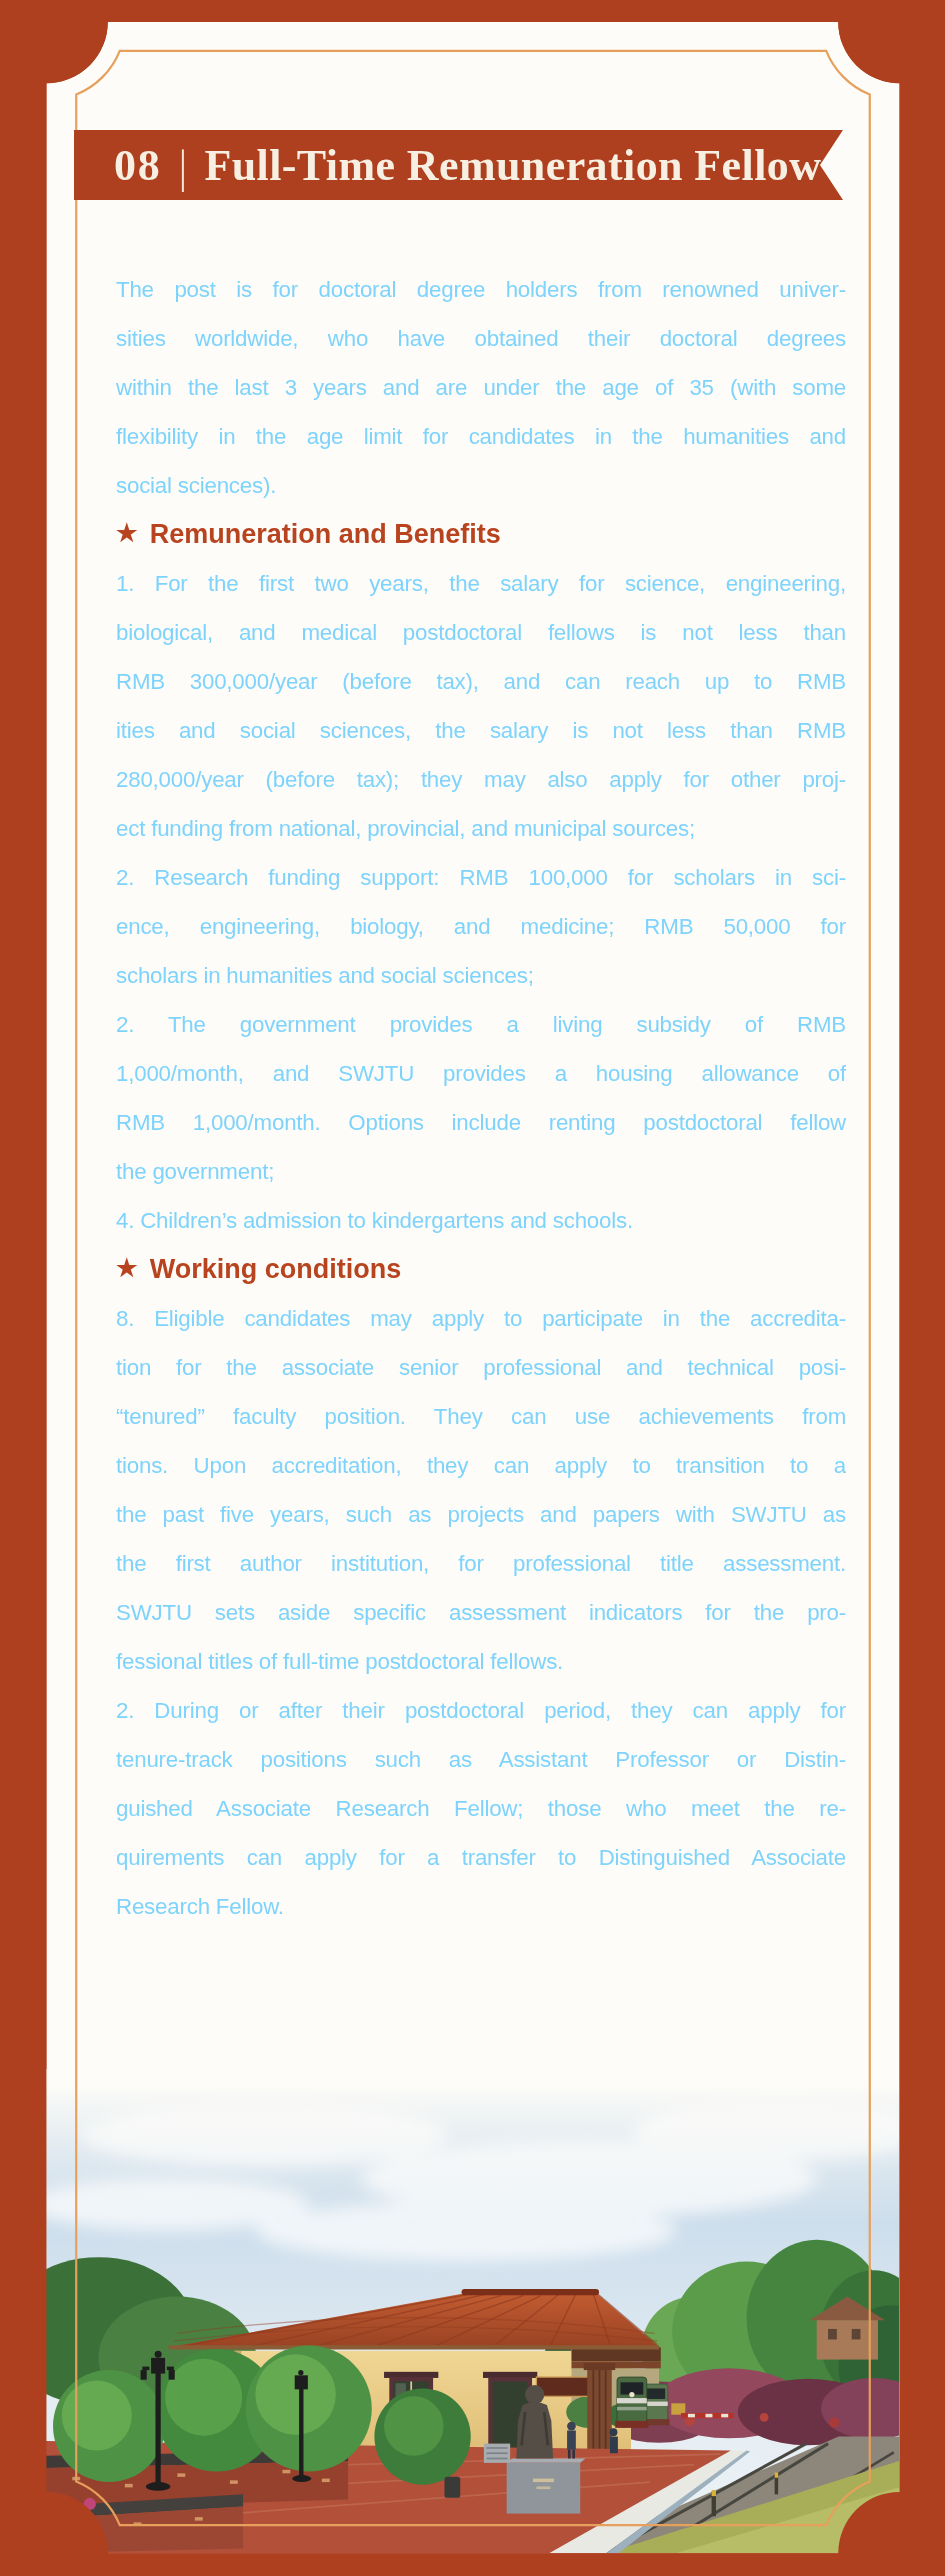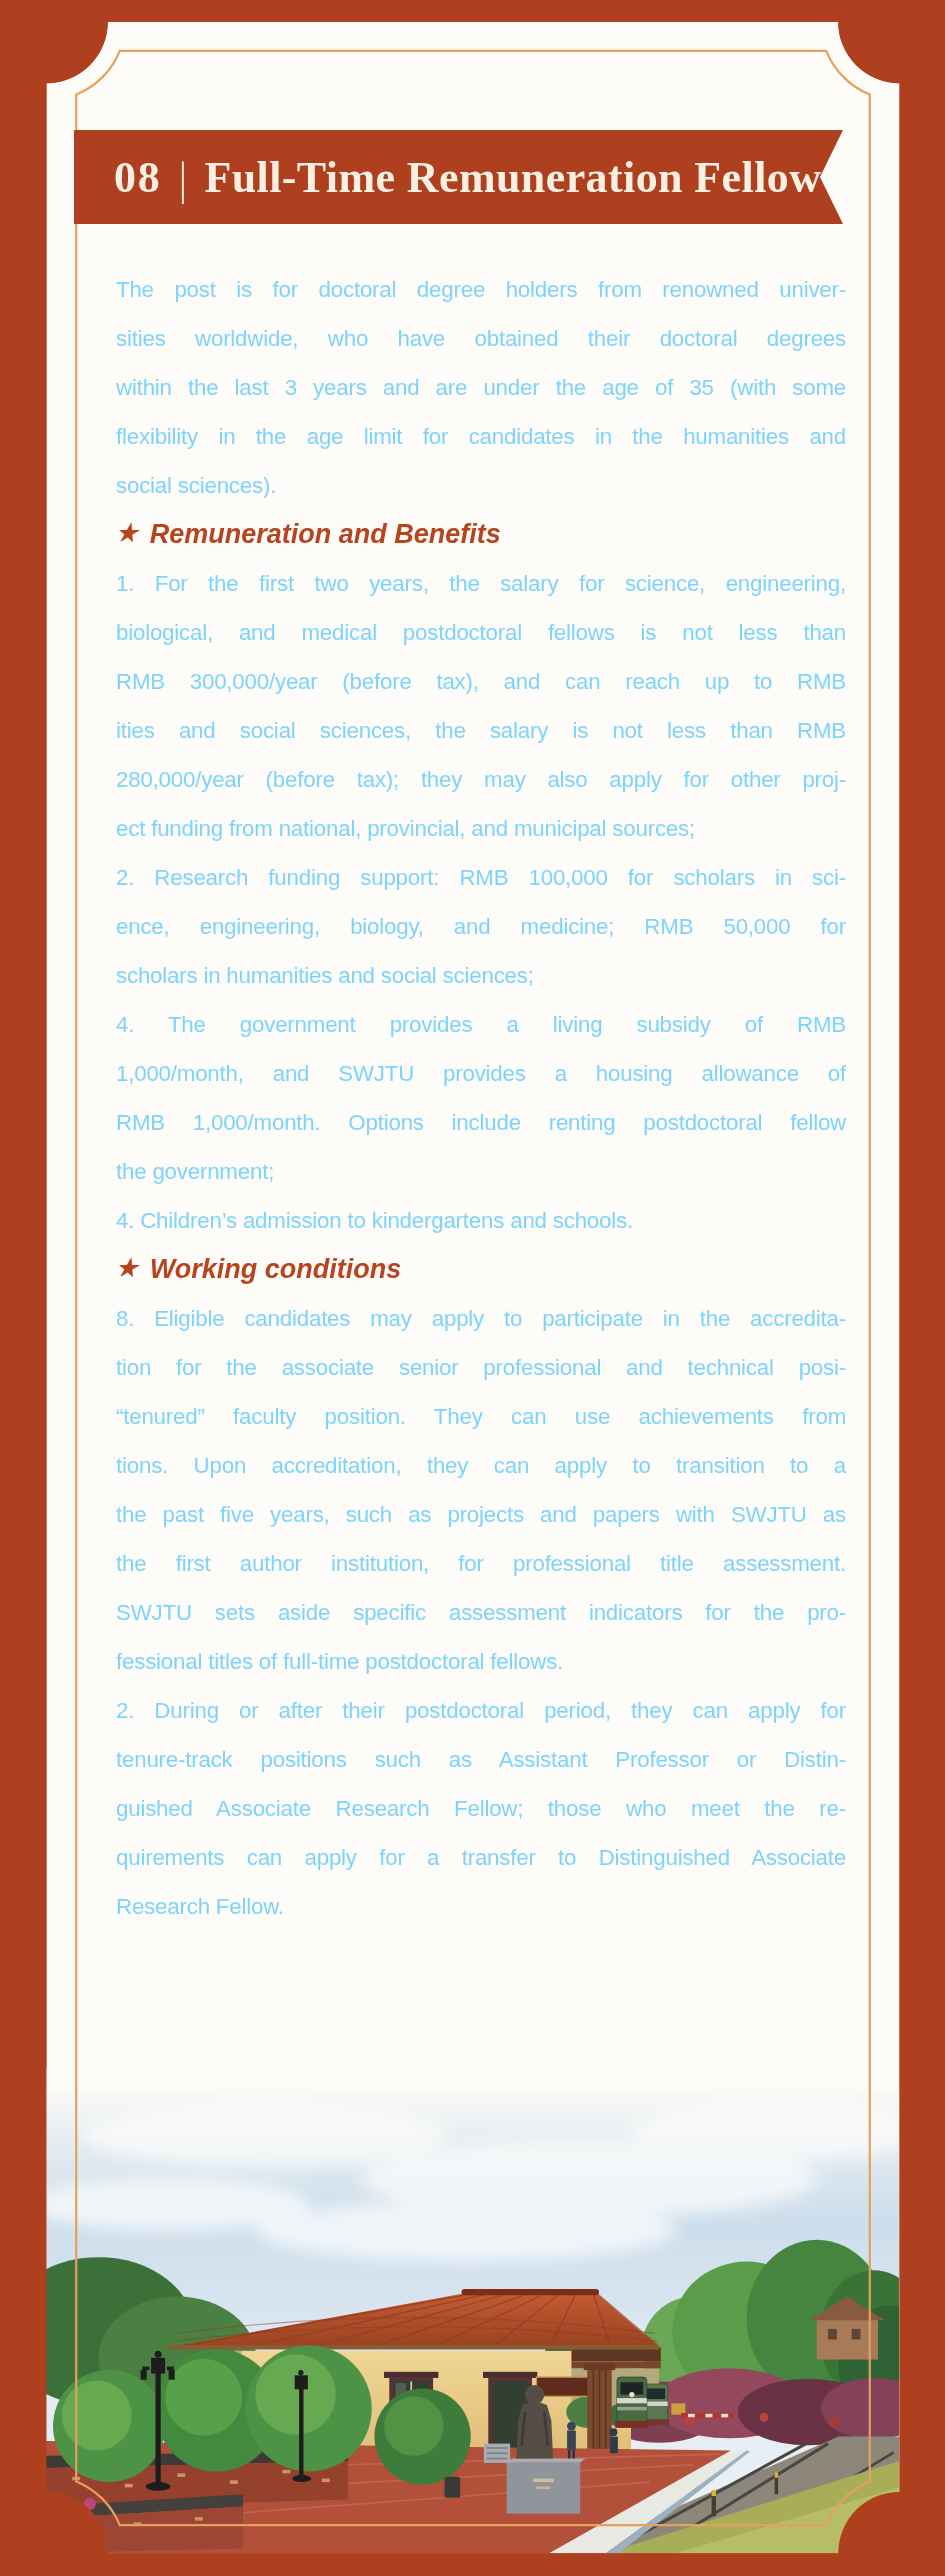--- a/index.html
+++ b/index.html
@@ -5,33 +5,33 @@
   html,body{margin:0;padding:0;background:#AE401F;}
   .stage{position:relative;width:946px;height:2576px;background:#AE401F;overflow:hidden;
          font-family:"Liberation Sans",sans-serif;}
   .abs-svg{position:absolute;left:0;top:0;width:946px;height:2576px;display:block;}
   .plaque-layer{z-index:1;}
   .photo{position:absolute;left:46px;top:2069px;width:853px;height:484px;z-index:2;}
   .photo svg{display:block;width:100%;height:100%;}
   .photo-fade{position:absolute;left:0;top:0;width:100%;height:156px;
               background:linear-gradient(180deg,#FDFCF8 10%,rgba(253,252,248,0) 100%);}
   .frame-layer{z-index:3;pointer-events:none;}
-  .banner{position:absolute;left:74px;top:130px;width:769px;height:94px;z-index:4;
+  .banner{position:absolute;left:74px;top:130px;width:769px;height:70px;z-index:4;
           display:flex;align-items:center;gap:17.5px;padding-left:40px;box-sizing:border-box;
           background:#AE401F;
           clip-path:polygon(0 0,100% 0,calc(100% - 23px) 50%,100% 100%,0 100%);
           font-family:"Liberation Serif","DejaVu Serif",serif;font-weight:bold;color:#F7F0E2;}
   .bn-num{font-size:44px;letter-spacing:1.8px;}
   .bn-div{font-size:39px;font-weight:normal;transform:scaleY(1.2);opacity:.95;}
   .bn-title{font-size:44px;letter-spacing:0.4px;white-space:nowrap;}
   .textblock{position:absolute;left:116px;top:265px;width:730px;z-index:4;}
   .ln{font-size:22.3px;line-height:49px;color:#7dd3fc;letter-spacing:-0.2px;
       text-align:justify;text-align-last:justify;max-height:49px;overflow:hidden;}
   .ln.end{text-align-last:left;}
-  .heading{font-size:27px;line-height:49px;font-weight:bold;color:#B8431F;max-height:49px;font-style:italic;}
+  .heading{font-size:27px;line-height:49px;font-weight:bold;color:#B8431F;max-height:49px;}
   .heading .star{font-size:24px;margin-right:12.3px;position:relative;top:-1.8px;}
 </style>
 </head>
 <body>
 
 <div class="stage">
 
   <svg class="abs-svg plaque-layer" viewBox="0 0 1080 2941" aria-hidden="true">
     <path d="M123 25 H957 A70 70 0 0 0 1027 95 V2845 A70 70 0 0 0 957 2915 H123 A70 70 0 0 0 53 2845 V95 A70 70 0 0 0 123 25 Z" fill="#FDFCF8"></path>
   </svg>
@@ -320,21 +320,21 @@
 
     <div class="ln">1. For the first two years, the salary for science, engineering,</div>
     <div class="ln">biological, and medical postdoctoral fellows is not less than</div>
     <div class="ln">RMB 300,000/year (before tax), and can reach up to RMB</div>
     <div class="ln">ities and social sciences, the salary is not less than RMB</div>
     <div class="ln">280,000/year (before tax); they may also apply for other proj-</div>
     <div class="ln end">ect funding from national, provincial, and municipal sources;</div>
     <div class="ln">2. Research funding support: RMB 100,000 for scholars in sci-</div>
     <div class="ln">ence, engineering, biology, and medicine; RMB 50,000 for</div>
     <div class="ln end">scholars in humanities and social sciences;</div>
-    <div class="ln">4. The government provides a living subsidy of RMB</div>
+    <div class="ln">2. The government provides a living subsidy of RMB</div>
     <div class="ln">1,000/month, and SWJTU provides a housing allowance of</div>
     <div class="ln">RMB 1,000/month. Options include renting postdoctoral fellow</div>
     <div class="ln end">the government;</div>
     <div class="ln end">4. Children’s admission to kindergartens and schools.</div>
 
     <div class="heading"><span class="star">★</span><span>Working conditions</span></div>
 
     <div class="ln">8. Eligible candidates may apply to participate in the accredita-</div>
     <div class="ln">tion for the associate senior professional and technical posi-</div>
     <div class="ln">“tenured” faculty position. They can use achievements from</div>

